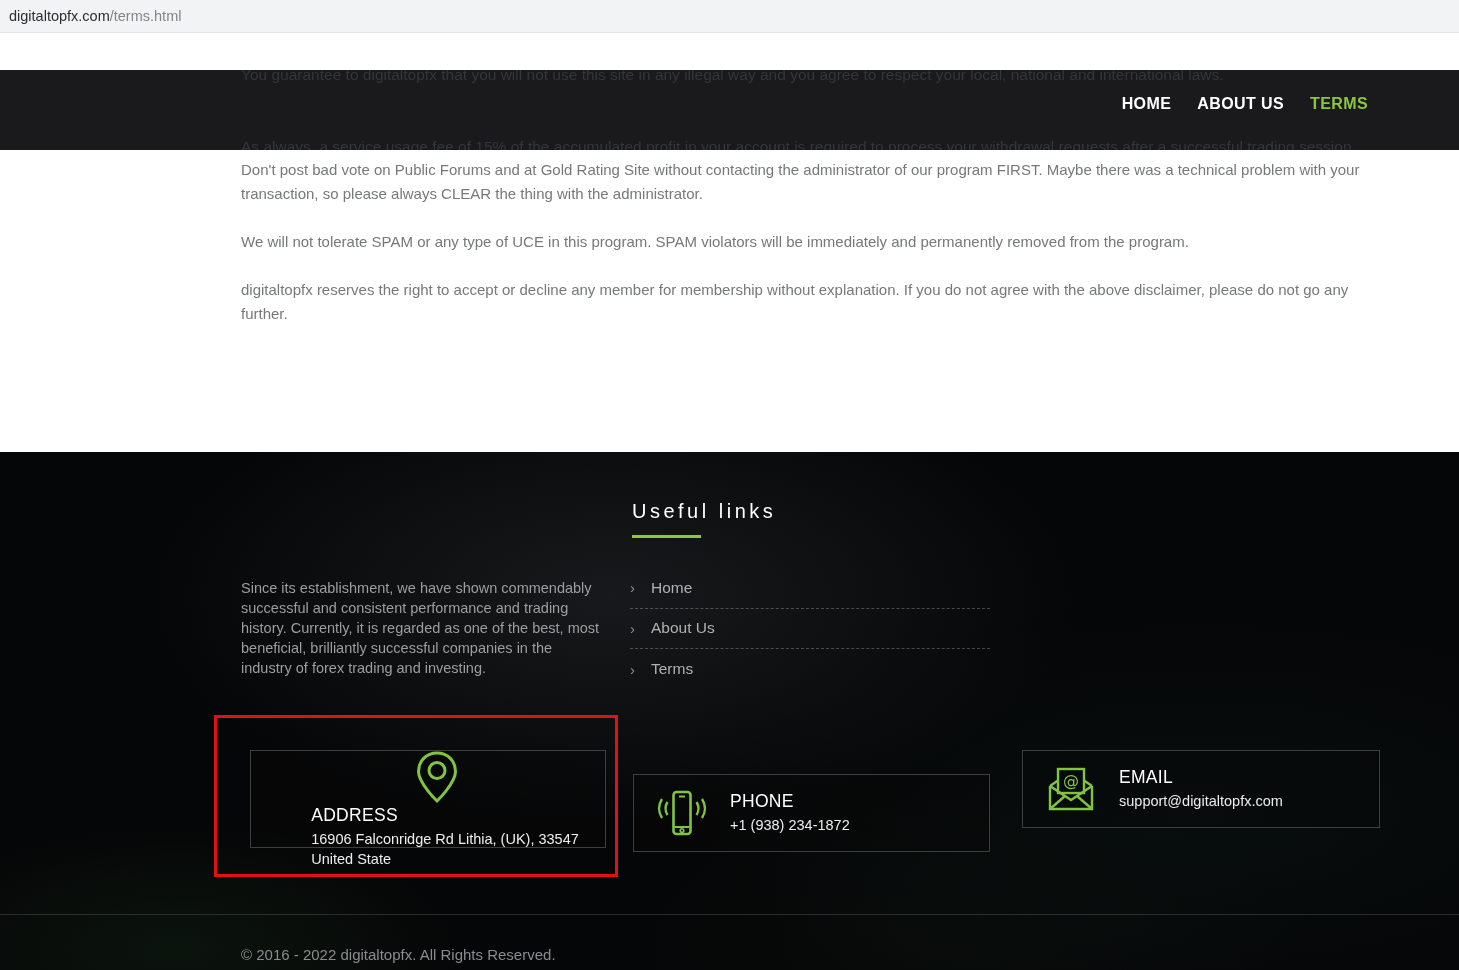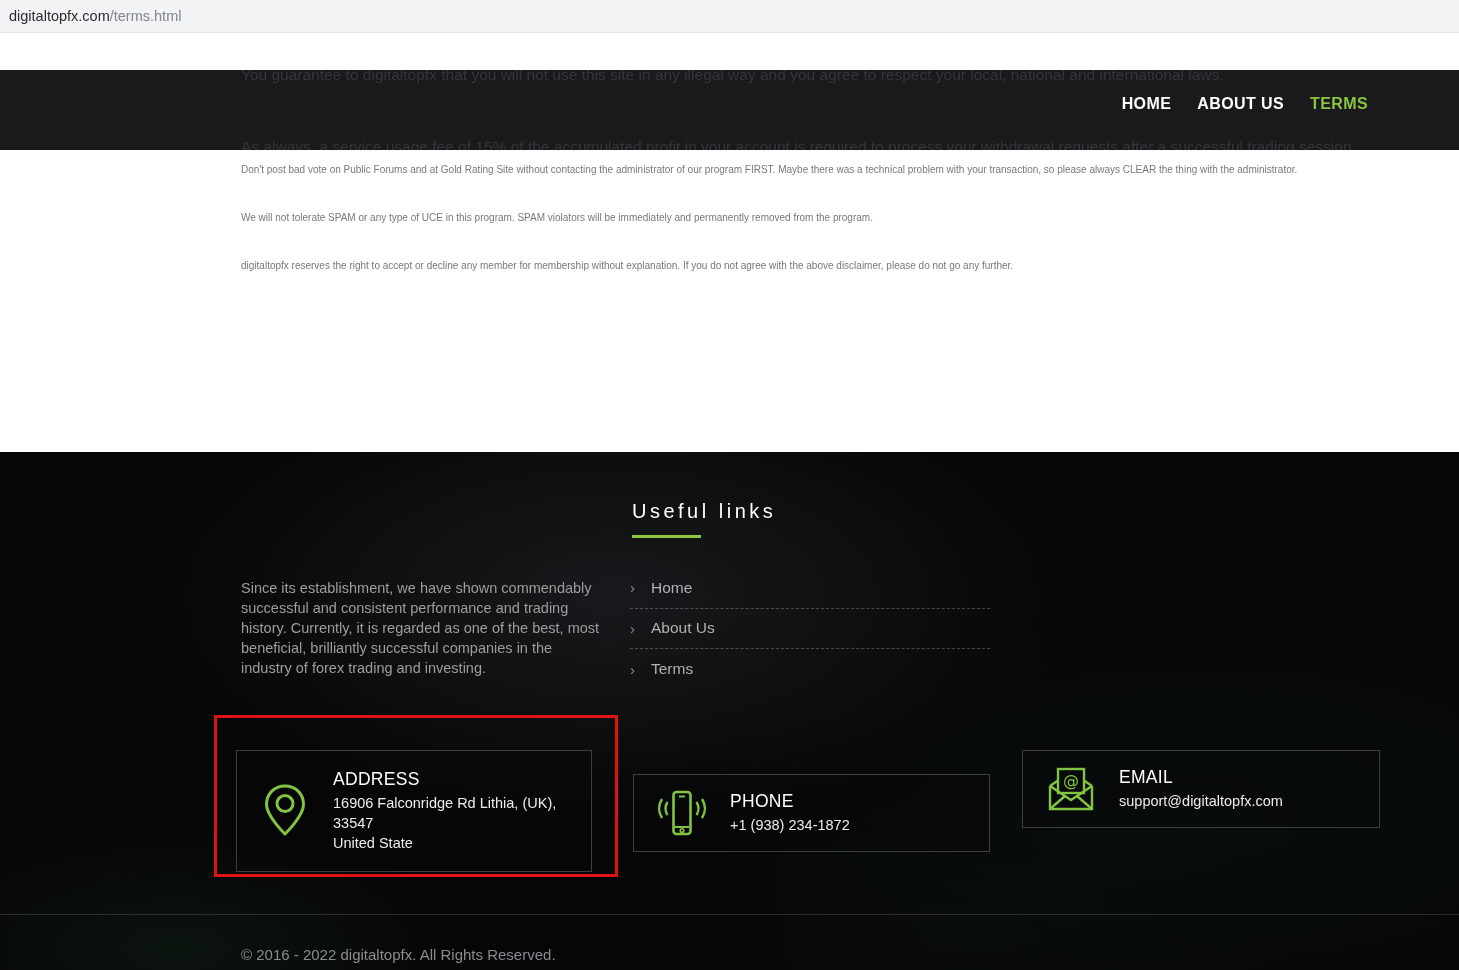--- a/index.html
+++ b/index.html
@@ -33,21 +33,21 @@
   }
   .nav-item {
     color:#ffffff; font-weight:bold; font-size:16px; letter-spacing:0.4px;
     text-decoration:none; cursor:pointer;
   }
   .nav-item.active { color:#8cc63f; }
 
   
   .article {
     position:absolute; top:158px; left:241px; width:1138px;
-    color:#77787b; font-size:10px; line-height:24px;
+    color:#77787b; font-size:15px; line-height:24px;
   }
   .article p { margin-bottom:24px; }
 
   
   .footer {
     position:absolute; top:452px; left:0; width:100%; height:518px;
     background:
       radial-gradient(ellipse 420px 180px at 12% 96%, rgba(70,140,70,0.10), transparent 70%),
       radial-gradient(ellipse 620px 300px at 42% 28%, rgba(26,29,31,0.85), transparent 75%),
       radial-gradient(ellipse 700px 280px at 82% 70%, rgba(24,60,50,0.14), transparent 72%),
@@ -76,21 +76,21 @@
   }
   .useful-links li:last-child { border-bottom:none; }
   .useful-links .chev { color:#8b8f8f; font-size:15px; margin-right:16px; }
 
   
   .card {
     position:absolute; top:298px; height:78px;
     border:1px solid #3d3f3f; background:rgba(8,9,9,0.35);
     display:flex; align-items:center; padding-left:17px;
   }
-  .card-address { left:236px; width:356px; height:122px; }
+  .card-address { left:250px; width:356px; height:98px;flex-direction:column; }
   .card-phone   { left:633px; width:357px;margin-top:24px; }
   .card-email   { left:1022px; width:358px; }
   .card .iconbox { width:62px; display:flex; justify-content:center; flex-shrink:0; }
   .card .txt { margin-left:17px; }
   .card .title { color:#ffffff; font-size:17.5px; letter-spacing:0.3px; margin-bottom:3px; }
   .card .line  { color:#eceded; font-size:14.5px; line-height:20px; }
 
   
   .annotation-box {
     position:absolute; left:214px; top:263px; width:404px; height:162px;

